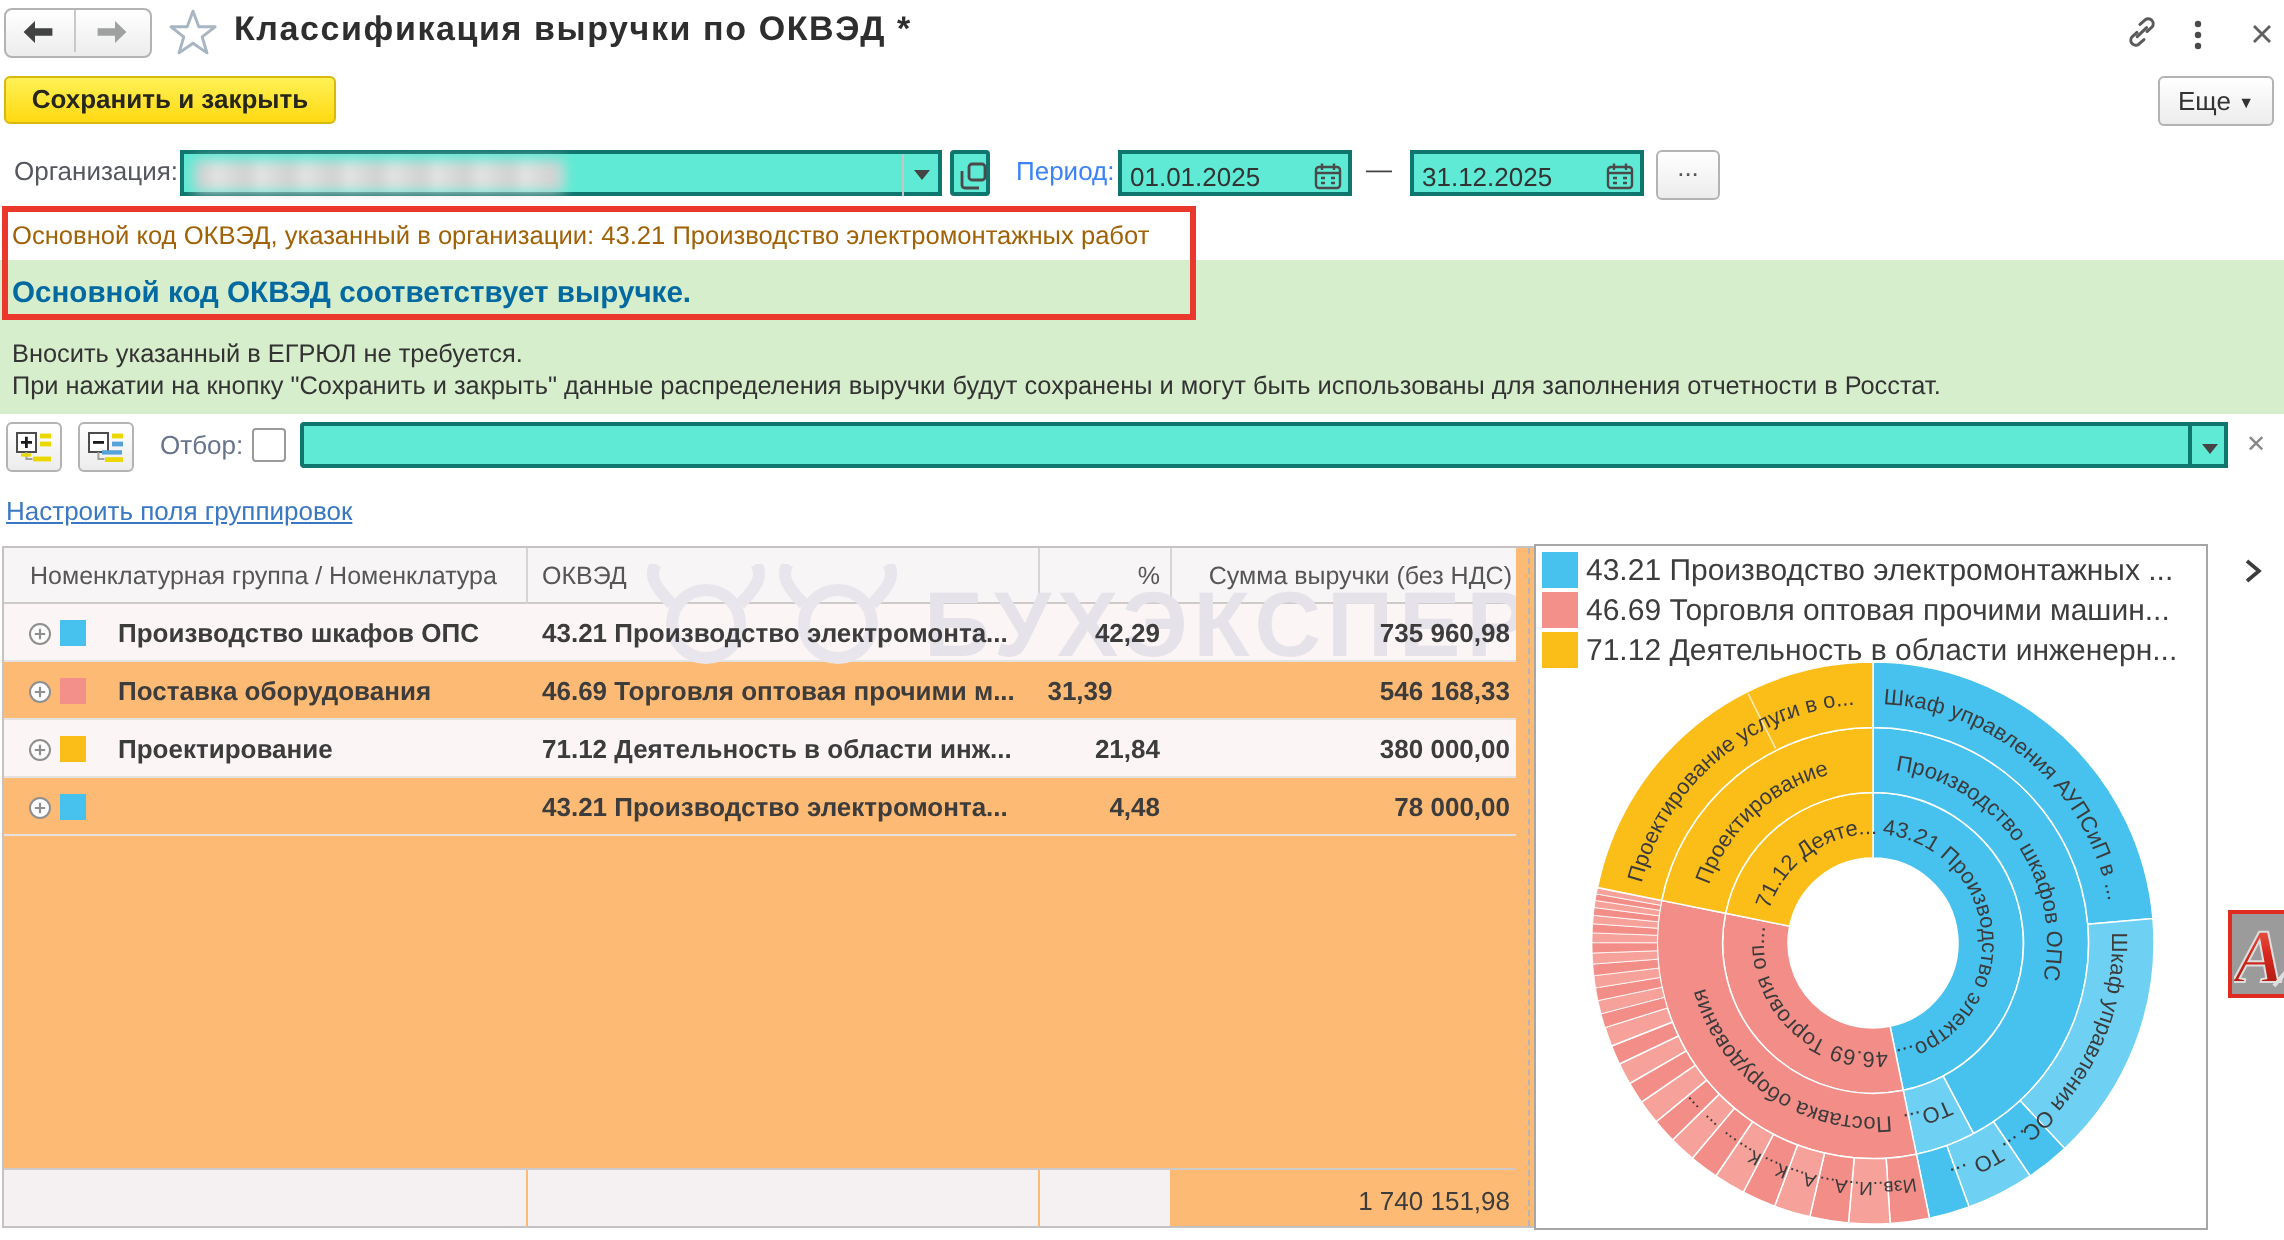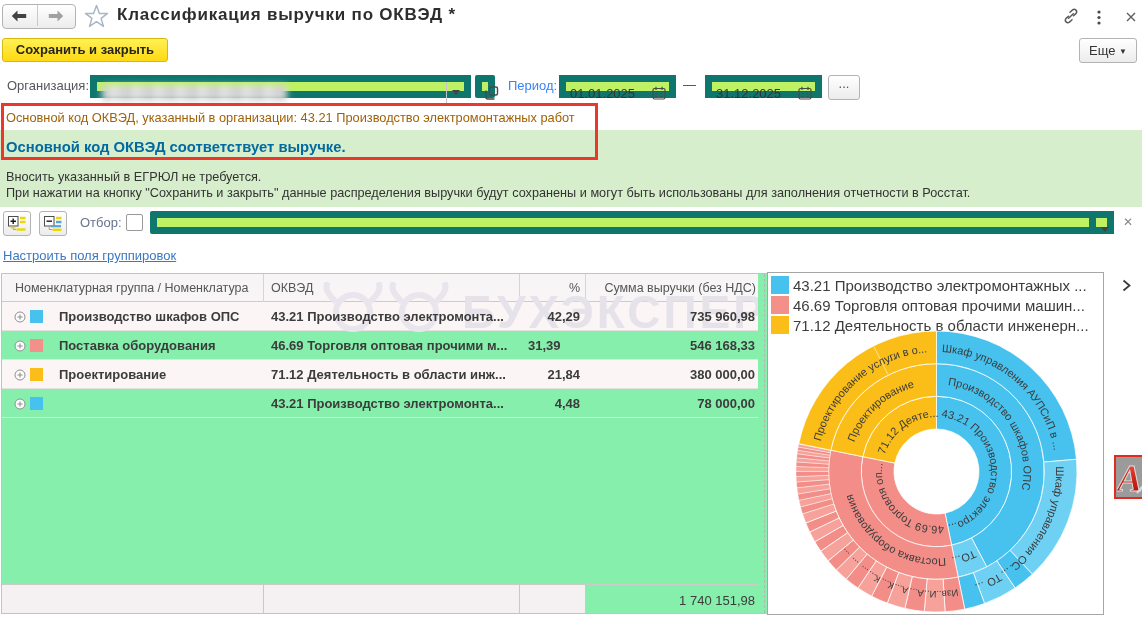--- a/index.html
+++ b/index.html
@@ -1,20 +1,20 @@
 <!DOCTYPE html>
 <html><head>
 <meta charset="utf-8">
 <style>
 html,body{margin:0;padding:0;background:#fff;}
 body{width:1142px;height:620px;position:relative;overflow:hidden;
   font-family:"Liberation Sans",sans-serif;font-size:13px;color:#333;}
 .abs{position:absolute;}
 .btnw{background:linear-gradient(#ffffff,#ececec);border:1px solid #b3b3b3;border-radius:3px;}
-.inp{background:#bef264;border:7px solid #0f766e;box-sizing:border-box;}
+.inp{background:#5eead4;border:2px solid #0f766e;box-sizing:border-box;}
 .ell{white-space:nowrap;overflow:hidden;}
 </style>
 </head>
 <body>
 
 <div class="abs btnw" style="left:2px;top:4px;width:72px;height:23px;border-radius:4px;"></div>
 <div class="abs" style="left:37px;top:5px;width:1px;height:21px;background:#c9c9c9;"></div>
 <svg class="abs" style="left:11px;top:10px;" width="16" height="12" viewBox="0 0 16 12">
  <path d="M6.5 0.5 L0.8 6 L6.5 11.5 L6.5 7.9 L15.2 7.9 L15.2 4.1 L6.5 4.1 Z" fill="#414242"></path>
 </svg>
@@ -112,21 +112,21 @@
 <div class="abs" style="left:80px;top:215px;color:#68748c;">Отбор:</div>
 <div class="abs" style="left:126px;top:214px;width:15px;height:15px;background:#fff;border:1px solid #9a9a9a;border-radius:2px;"></div>
 <div class="abs inp" style="left:150px;top:211px;width:946px;height:23px;border-radius:2px 0 0 2px;"></div>
 <div class="abs inp" style="left:1096px;top:211px;width:18px;height:23px;border-left:none;">
   <div class="abs" style="left:5px;top:9px;width:0;height:0;border-left:4px solid transparent;border-right:4px solid transparent;border-top:5px solid #444;"></div>
 </div>
 <div class="abs" style="left:1119px;top:211px;width:18px;height:23px;text-align:center;line-height:22px;color:#888;font-size:12px;">✕</div>
 
 <div class="abs" style="left:3px;top:248px;color:#3b78c3;text-decoration:underline;">Настроить поля группировок</div>
 
-<div class="abs" style="left:1px;top:273px;width:808px;height:341px;border:1px solid #c6c2c2;box-sizing:border-box;background:#86efac;overflow:hidden;">
+<div class="abs" style="left:1px;top:273px;width:808px;height:341px;border:1px solid #c6c2c2;box-sizing:border-box;background:#fdba74;overflow:hidden;">
 
   <div class="abs" style="left:0;top:0;width:756px;height:28px;background:#f7f5f6;border-bottom:1px solid #cfcaca;box-sizing:border-box;color:#565656;font-size:12.5px;">
     <div class="abs ell" style="left:13px;top:7px;width:240px;z-index:2;">Номенклатурная группа / Номенклатура</div>
     <div class="abs ell" style="left:269px;top:7px;width:240px;z-index:2;">ОКВЭД</div>
     <div class="abs" style="left:518px;top:7px;width:60px;text-align:right;z-index:2;">%</div>
     <div class="abs" style="left:588px;top:7px;width:166px;text-align:right;z-index:2;">Сумма выручки (без НДС)</div>
   </div>
   <div class="abs" style="left:261px;top:0;width:1px;height:28px;background:#d8d4d4;"></div>
   <div class="abs" style="left:517px;top:0;width:1px;height:28px;background:#d8d4d4;"></div>
   <div class="abs" style="left:583px;top:0;width:1px;height:28px;background:#d8d4d4;"></div>
@@ -144,21 +144,21 @@
   <div class="abs" style="left:588px;top:7px;width:165px;text-align:right;z-index:2;">735 960,98</div>
 </div>
 <div class="abs" style="left:0;top:57px;width:756px;height:29px;border-bottom:1px solid #e4e1e1;box-sizing:border-box;color:#3c3c3c;font-weight:bold;">
   <svg class="abs" style="left:12px;top:9px;z-index:2;" width="12" height="12" viewBox="0 0 12 12">
     <circle cx="6" cy="6" r="5" fill="#fdfdfd" stroke="#8f8f8f" stroke-width="1"></circle>
     <path d="M3.4 6 h5.2 M6 3.4 v5.2" stroke="#8f8f8f" stroke-width="1.1"></path>
   </svg>
   <div class="abs" style="left:28px;top:8px;width:13px;height:13px;background:#f4908a;z-index:2;"></div>
   <div class="abs ell" style="left:57px;top:7px;width:200px;z-index:2;">Поставка оборудования</div>
   <div class="abs ell" style="left:269px;top:7px;width:246px;z-index:2;">46.69 Торговля оптовая прочими м...</div>
-  <div class="abs" style="left:526px;top:7px;width:80px;text-align:left;z-index:2;">31,39</div>
+  <div class="abs" style="left:498px;top:7px;width:80px;text-align:center;z-index:2;">31,39</div>
   <div class="abs" style="left:588px;top:7px;width:165px;text-align:right;z-index:2;">546 168,33</div>
 </div>
 <div class="abs" style="left:0;top:86px;width:756px;height:29px;background:#fbf5f6;border-bottom:1px solid #e4e1e1;box-sizing:border-box;color:#3c3c3c;font-weight:bold;">
   <svg class="abs" style="left:12px;top:9px;z-index:2;" width="12" height="12" viewBox="0 0 12 12">
     <circle cx="6" cy="6" r="5" fill="#fdfdfd" stroke="#8f8f8f" stroke-width="1"></circle>
     <path d="M3.4 6 h5.2 M6 3.4 v5.2" stroke="#8f8f8f" stroke-width="1.1"></path>
   </svg>
   <div class="abs" style="left:28px;top:8px;width:13px;height:13px;background:#fbbe19;z-index:2;"></div>
   <div class="abs ell" style="left:57px;top:7px;width:200px;z-index:2;">Проектирование</div>
   <div class="abs ell" style="left:269px;top:7px;width:246px;z-index:2;">71.12 Деятельность в области инж...</div>

